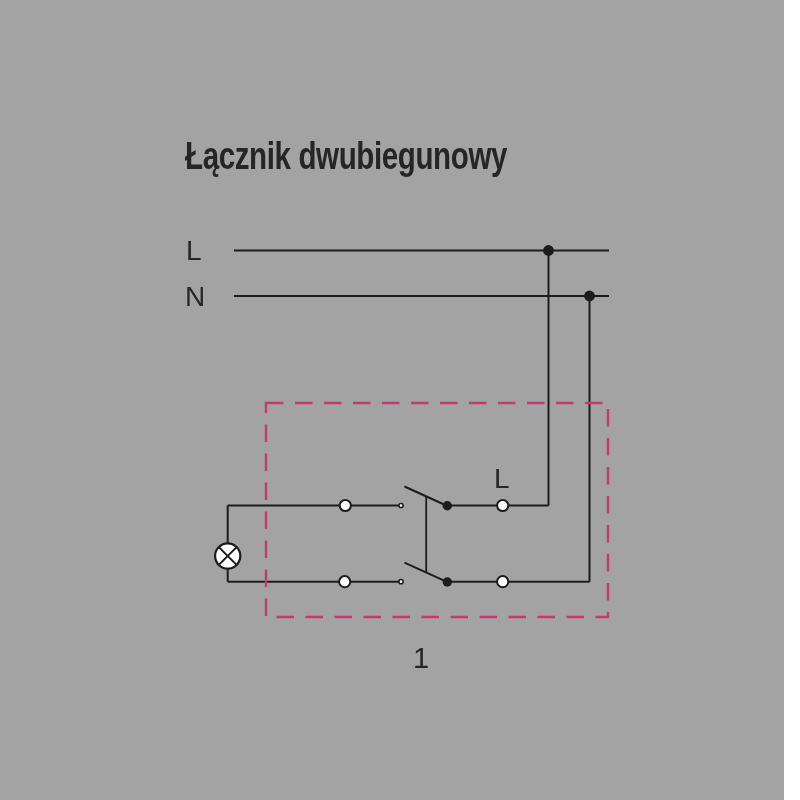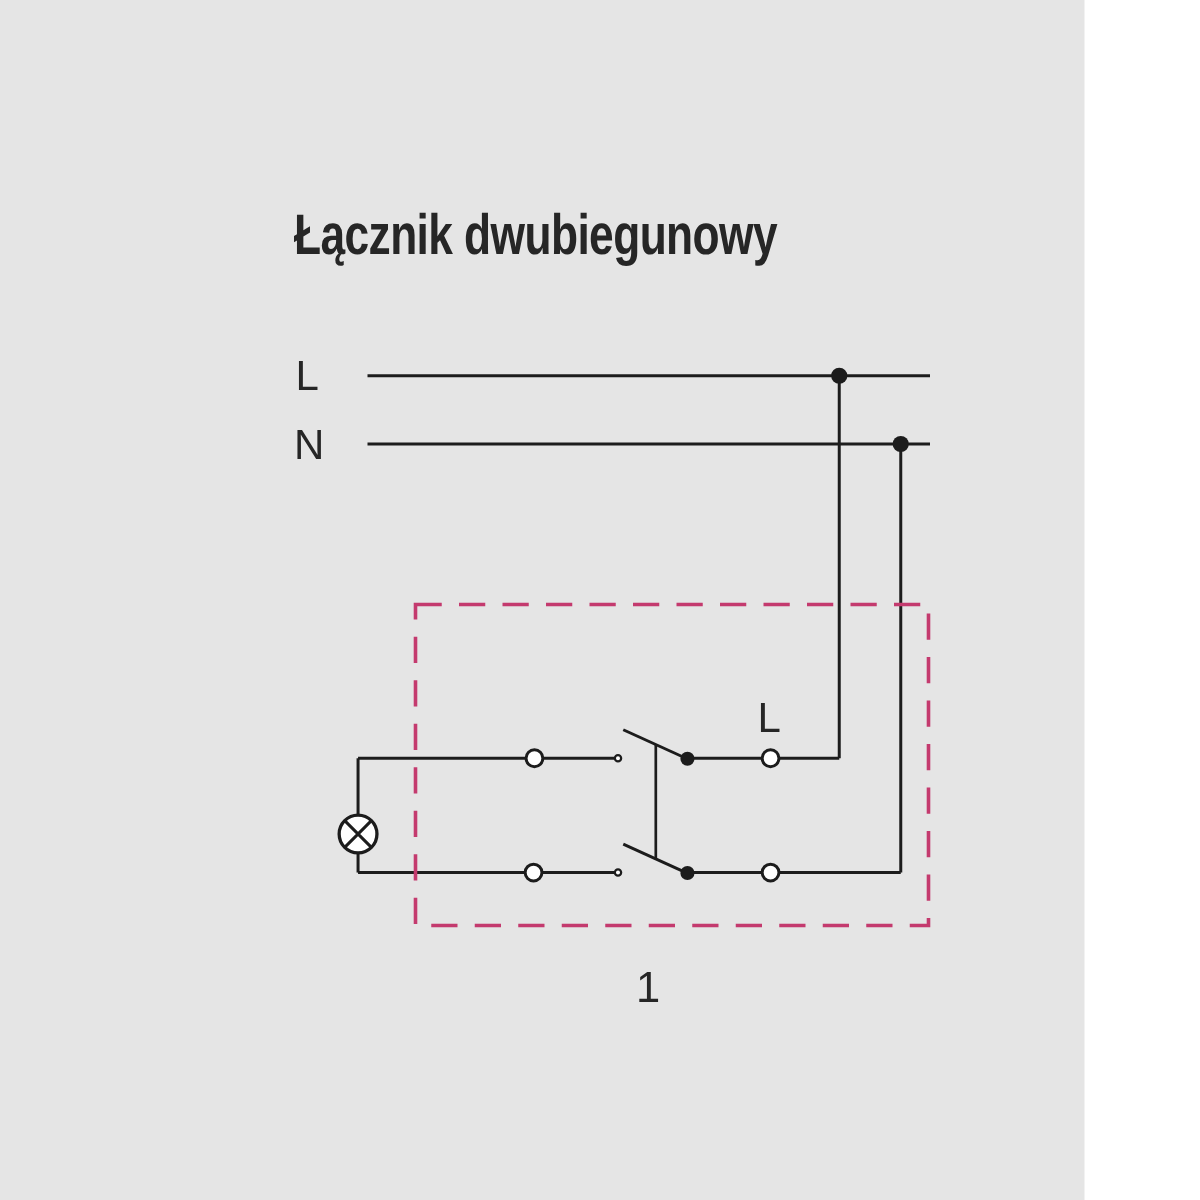--- a/index.html
+++ b/index.html
@@ -2,25 +2,24 @@
 <html><head>
 <meta charset="utf-8">
 <style>
   html, body {
     margin: 0;
     padding: 0;
     background: #ffffff;
   }
   .page {
     position: relative;
-    width: 712px;
+    width: 784px;
     height: 800px;
-    background: #e5e5e5;
+    background: #a3a3a3;
     overflow: hidden;
-    padding-left: 11px;
   }
   svg { display: block; }
   .wire {
     fill: none;
     stroke-width: 2;
     stroke-linecap: butt;
   }
   .wire-thin { stroke-width: 1.8; fill: none; }
   .boundary {
     fill: none;

